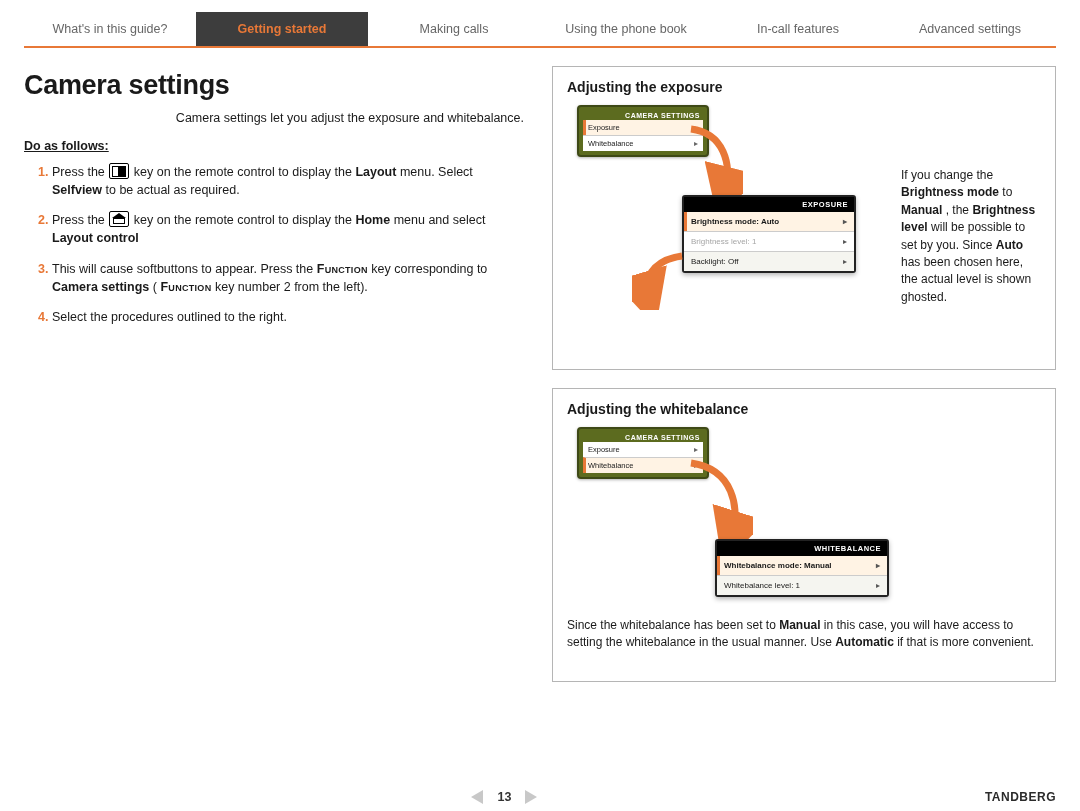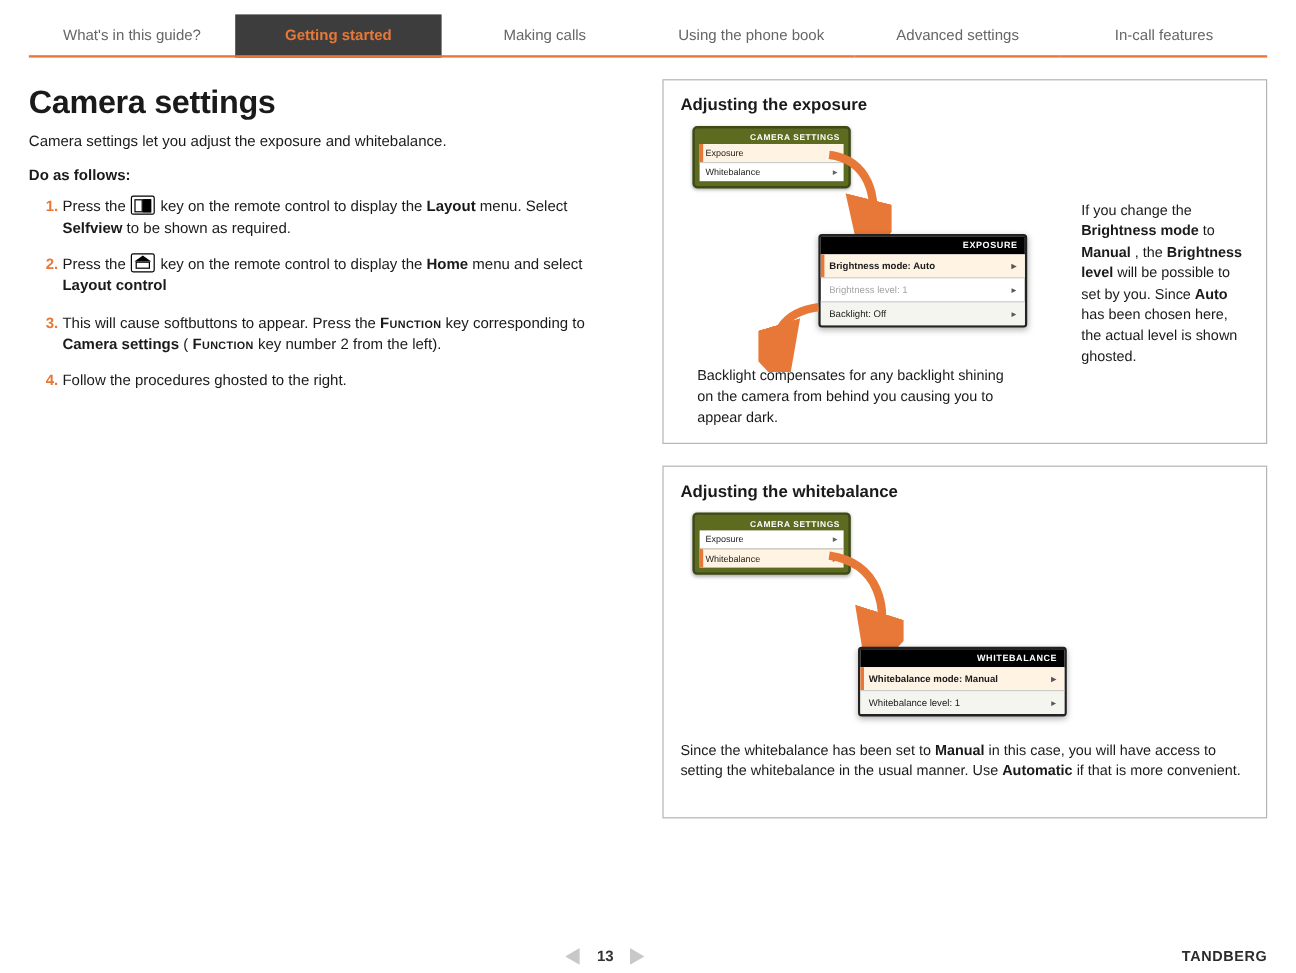--- a/index.html
+++ b/index.html
@@ -22,22 +22,22 @@
   .tabnav{display:flex;margin:12px 24px 0 24px;}
   .tab{flex:1;text-align:center;font-size:12.5px;color:#666;padding:10px 0;border-bottom:2px solid var(--orange);cursor:pointer;}
   .tab.active{background:var(--darknav);color:var(--orange);font-weight:bold;}
 
   
   .main{display:flex;margin:0 24px;gap:28px;}
   .col-left{width:500px;padding-top:16px;}
   .col-right{flex:1;padding-top:18px;}
 
   h1{font-size:27px;font-weight:bold;margin:6px 0 10px 0;letter-spacing:-.3px;}
-  .intro{font-size:12.5px;margin:0 0 14px 0;}
-  .do-follows{font-size:12.5px;font-weight:bold;margin:0 0 10px 0;}
+  .intro{font-size:12.5px;margin:0 0 14px 0;text-align:right;}
+  .do-follows{font-size:12.5px;font-weight:bold;margin:0 0 10px 0;text-decoration:underline;}
   ol.steps{font-size:12.5px;margin:0;padding-left:28px;color:var(--txt);}
   ol.steps>li{margin-bottom:12px;line-height:1.45;}
   ol.steps>li::marker{color:var(--orange);font-weight:bold;}
   .b{font-weight:bold;margin-top:11px;}
   .smallcaps{font-variant:small-caps;font-weight:bold;letter-spacing:.3px;}
 
   
   .panel{border:1px solid var(--panel-border);padding:12px 14px 14px 14px;margin-bottom:18px;}
   .panel h2{font-size:14px;font-weight:bold;margin:0 0 10px 0;}
   .panel-body{position:relative;}
@@ -82,58 +82,58 @@
 </style>
 </head>
 <body>
 <div class="page">
 
 <div class="tabnav">
   <div class="tab">What's in this guide?</div>
   <div class="tab active">Getting started</div>
   <div class="tab">Making calls</div>
   <div class="tab">Using the phone book</div>
+  <div class="tab">In-call features</div>
   <div class="tab">Advanced settings</div>
-  <div class="tab">In-call features</div>
 </div>
 
 <div class="main">
 
   <div class="col-left">
     <h1>Camera settings</h1>
     <p class="intro">Camera settings let you adjust the exposure and whitebalance.</p>
     <p class="do-follows">Do as follows:</p>
     <ol class="steps">
       <li>
         <span>Press the </span>
         <span class="keyicon layout"></span>
         <span> key on the remote control to display the </span>
         <span class="b">Layout</span>
         <span> menu. Select </span>
         <span class="b">Selfview</span>
-        <span> to be shown as required.</span>
+        <span> to be actual as required.</span>
       </li>
       <li>
         <span>Press the </span>
         <span class="keyicon home"></span>
         <span> key on the remote control to display the </span>
         <span class="b">Home</span>
         <span> menu and select </span>
         <span class="b">Layout control</span>
       </li>
       <li>
         <span>This will cause softbuttons to appear. Press the </span>
         <span class="smallcaps">Function</span>
         <span> key corresponding to </span>
         <span class="b">Camera settings</span>
         <span> (</span>
         <span class="smallcaps">Function</span>
         <span> key number 2 from the left).</span>
       </li>
-      <li>Follow the procedures ghosted to the right.</li>
+      <li>Select the procedures outlined to the right.</li>
     </ol>
   </div>
 
   <div class="col-right">
 
     <div class="panel">
       <h2>Adjusting the exposure</h2>
       <div class="panel-body" style="height:250px;">
 
         <div class="screen" style="position:absolute;left:10px;top:0;">
@@ -187,21 +187,20 @@
           <span class="b">Brightness mode</span>
           <span> to </span>
           <span class="b">Manual</span>
           <span>, the </span>
           <span class="b">Brightness level</span>
           <span> will be possible to set by you. Since </span>
           <span class="b">Auto</span>
           <span> has been chosen here, the actual level is shown ghosted.</span>
         </div>
 
-        <div class="caption" style="position:absolute;left:14px;top:200px;width:260px;">Backlight compensates for any backlight shining on the camera from behind you causing you to appear dark.</div>
       </div>
     </div>
 
     <div class="panel">
       <h2>Adjusting the whitebalance</h2>
       <div class="panel-body" style="height:240px;">
         <div class="screen" style="position:absolute;left:10px;top:0;">
           <div class="screen-title">CAMERA SETTINGS</div>
           <div class="screen-row first">
             <span>Exposure</span>

